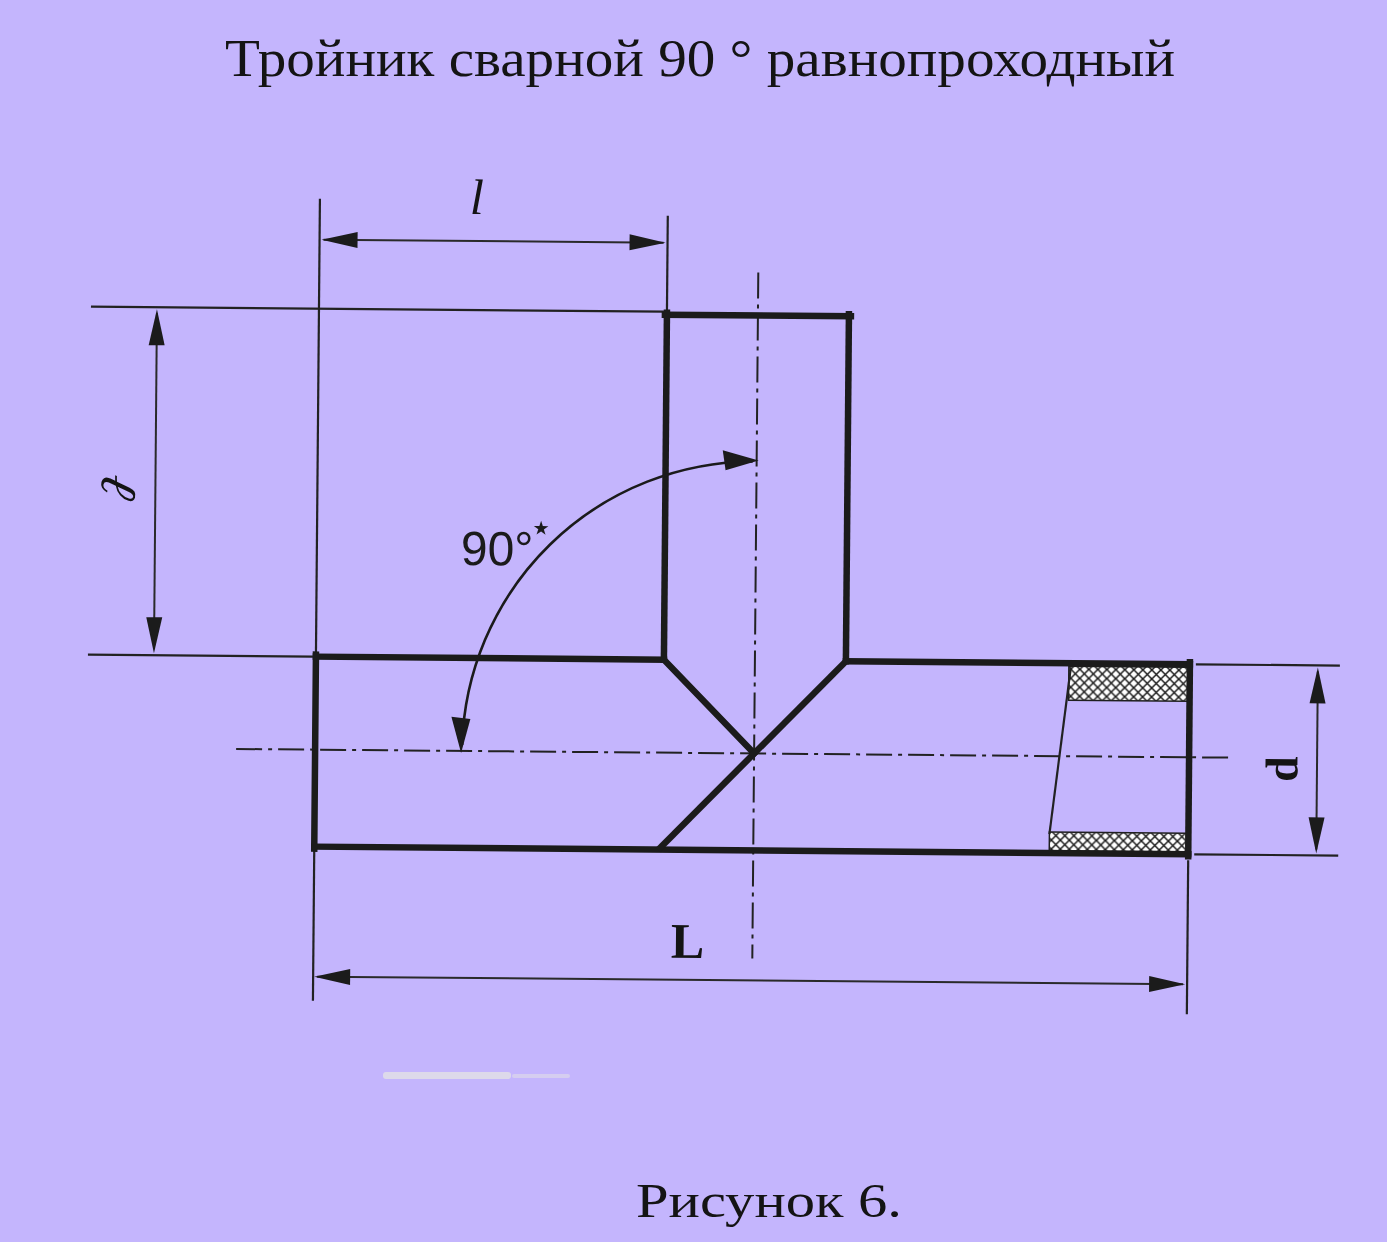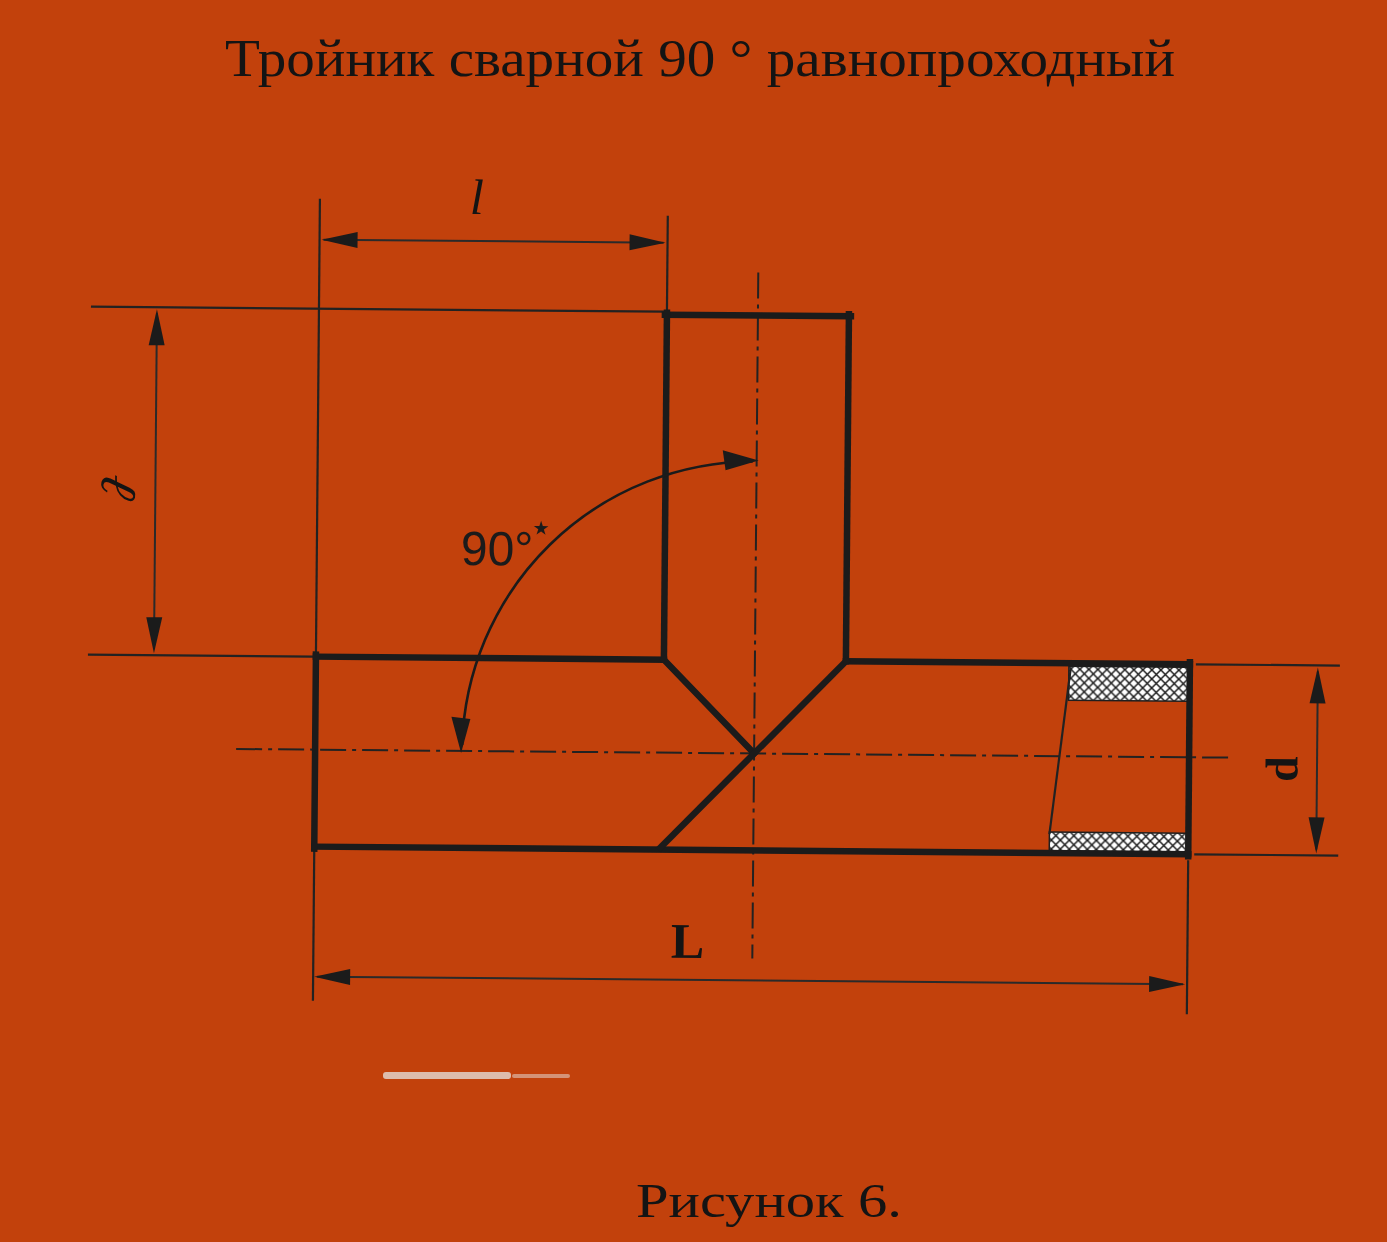--- a/index.html
+++ b/index.html
@@ -5,21 +5,21 @@
   html, body {
     margin: 0;
     padding: 0;
     background: #ffffff;
     font-family: "Liberation Serif", "DejaVu Serif", serif;
   }
   .page {
     position: relative;
     width: 1387px;
     height: 1242px;
-    background: #c2410c;
+    background: #c4b5fd;
     overflow: hidden;
   }
   svg.sheet { position: absolute; left: 0; top: 0; display: block; }
 
   .ink-thick  { stroke: #1b1b1b; stroke-width: 6.5; fill: none; stroke-linecap: square; }
   .ink-thin   { stroke: #222222; stroke-width: 2.2; fill: none; stroke-linecap: butt; }
   .ink-hair   { stroke: #2a2a2a; stroke-width: 2;   fill: none; }
   .ink-center { stroke: #222222; stroke-width: 2;   fill: none; stroke-dasharray: 26 6 4 6; }
   .ink-arc    { stroke: #1b1b1b; stroke-width: 2.6; fill: none; }
   .arrow      { fill: #1b1b1b; stroke: none; }

